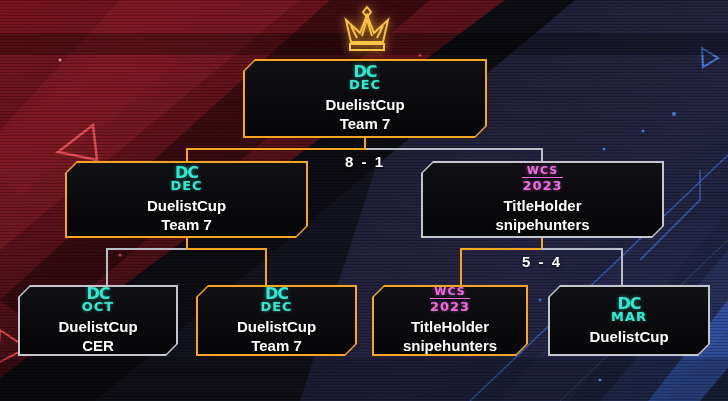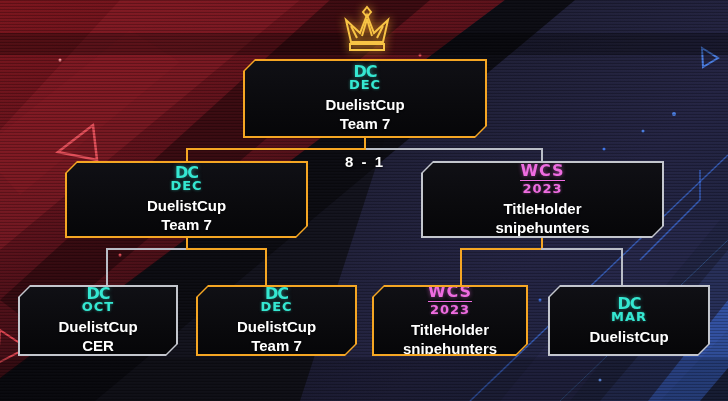--- a/index.html
+++ b/index.html
@@ -32,21 +32,21 @@
   .logo-main, .logo-sub { display:block; font-weight:bold; font-family:"DejaVu Sans",sans-serif; }
   .logo-teal .logo-main {
     font-size:16px; color:#35e8d2; letter-spacing:-1px;
     text-shadow:0 0 4px rgba(53,232,210,0.55);
   }
   .logo-teal .logo-sub {
     font-size:13px; color:#35e8d2; letter-spacing:1px; margin-top:-2px;
     text-shadow:0 0 3px rgba(53,232,210,0.5);
   }
   .logo-pink .logo-main {
-    font-size:16px; color:#ee6ce0; letter-spacing:1px;
+    font-size:11px; color:#ee6ce0; letter-spacing:1px;
     border-bottom:1px solid #ee6ce0; padding-bottom:1px;
     text-shadow:0 0 4px rgba(238,108,224,0.55);
   }
   .logo-pink .logo-sub {
     font-size:13px; color:#ee6ce0; letter-spacing:1px; margin-top:1px;
     text-shadow:0 0 3px rgba(238,108,224,0.5);
   }
   .team-line {
     font-size:15px; font-weight:bold; color:#ffffff; line-height:19px;
     text-shadow:0 1px 2px rgba(0,0,0,0.85); white-space:nowrap;text-align:center;
@@ -156,20 +156,21 @@
   <div class="cline gray" style="left:106px; top:248px; width:2px;  height:38px;"></div>
   <div class="cline orange" style="left:265px; top:248px; width:2px;  height:38px;"></div>
 
   <div class="cline orange" style="left:541px; top:238px; width:2px;  height:12px;"></div>
   <div class="cline orange" style="left:460px; top:248px; width:83px;  height:2px;"></div>
   <div class="cline gray" style="left:541px; top:248px; width:82px;  height:2px;"></div>
   <div class="cline orange" style="left:460px; top:248px; width:2px;  height:38px;"></div>
   <div class="cline gray" style="left:621px; top:248px; width:2px;  height:38px;"></div>
 
   <div class="score" style="left:305px; top:153px;">8 - 1</div>
+  <div class="score" style="left:482px; top:253px;">5 - 4</div>
 
   <div class="node win" style="left:243px; top:59px; width:244px; height:79px;">
     <div class="node-inner">
       <div class="logo logo-teal">
         <span class="logo-main">DC</span>
         <span class="logo-sub">DEC</span>
       </div>
       <div class="team-line">DuelistCup</div>
       <div class="team-line">Team 7</div>
     </div>

